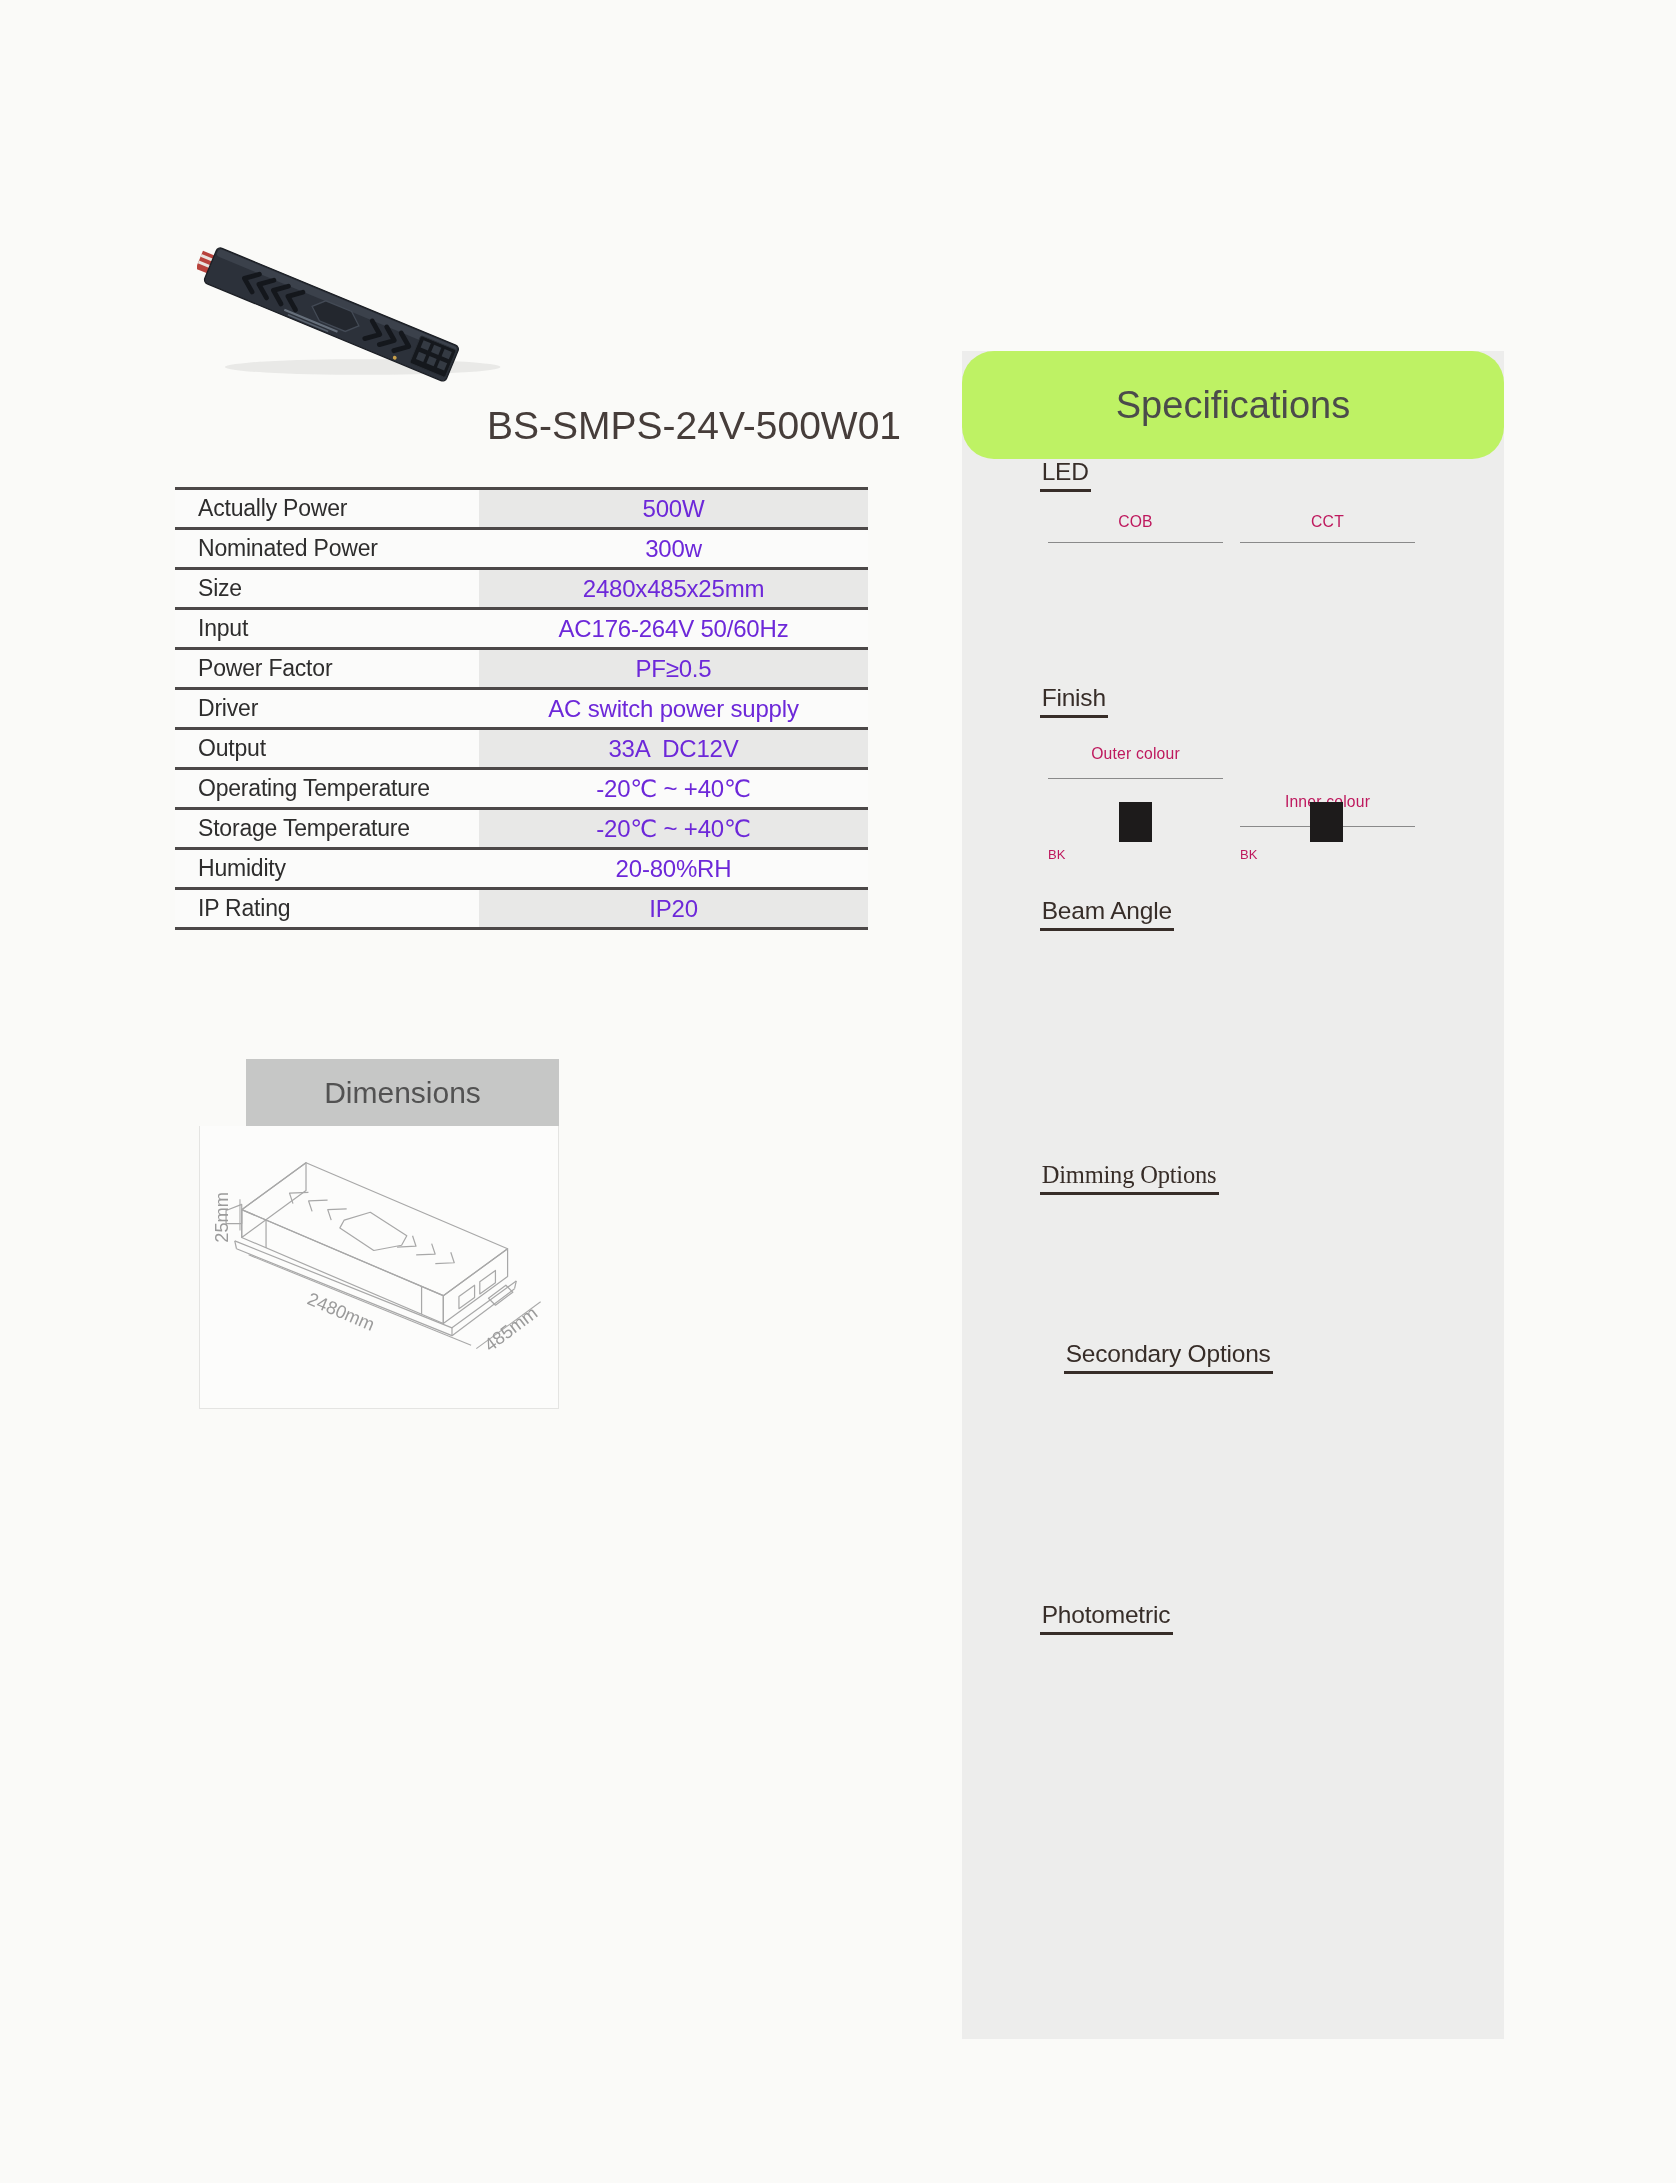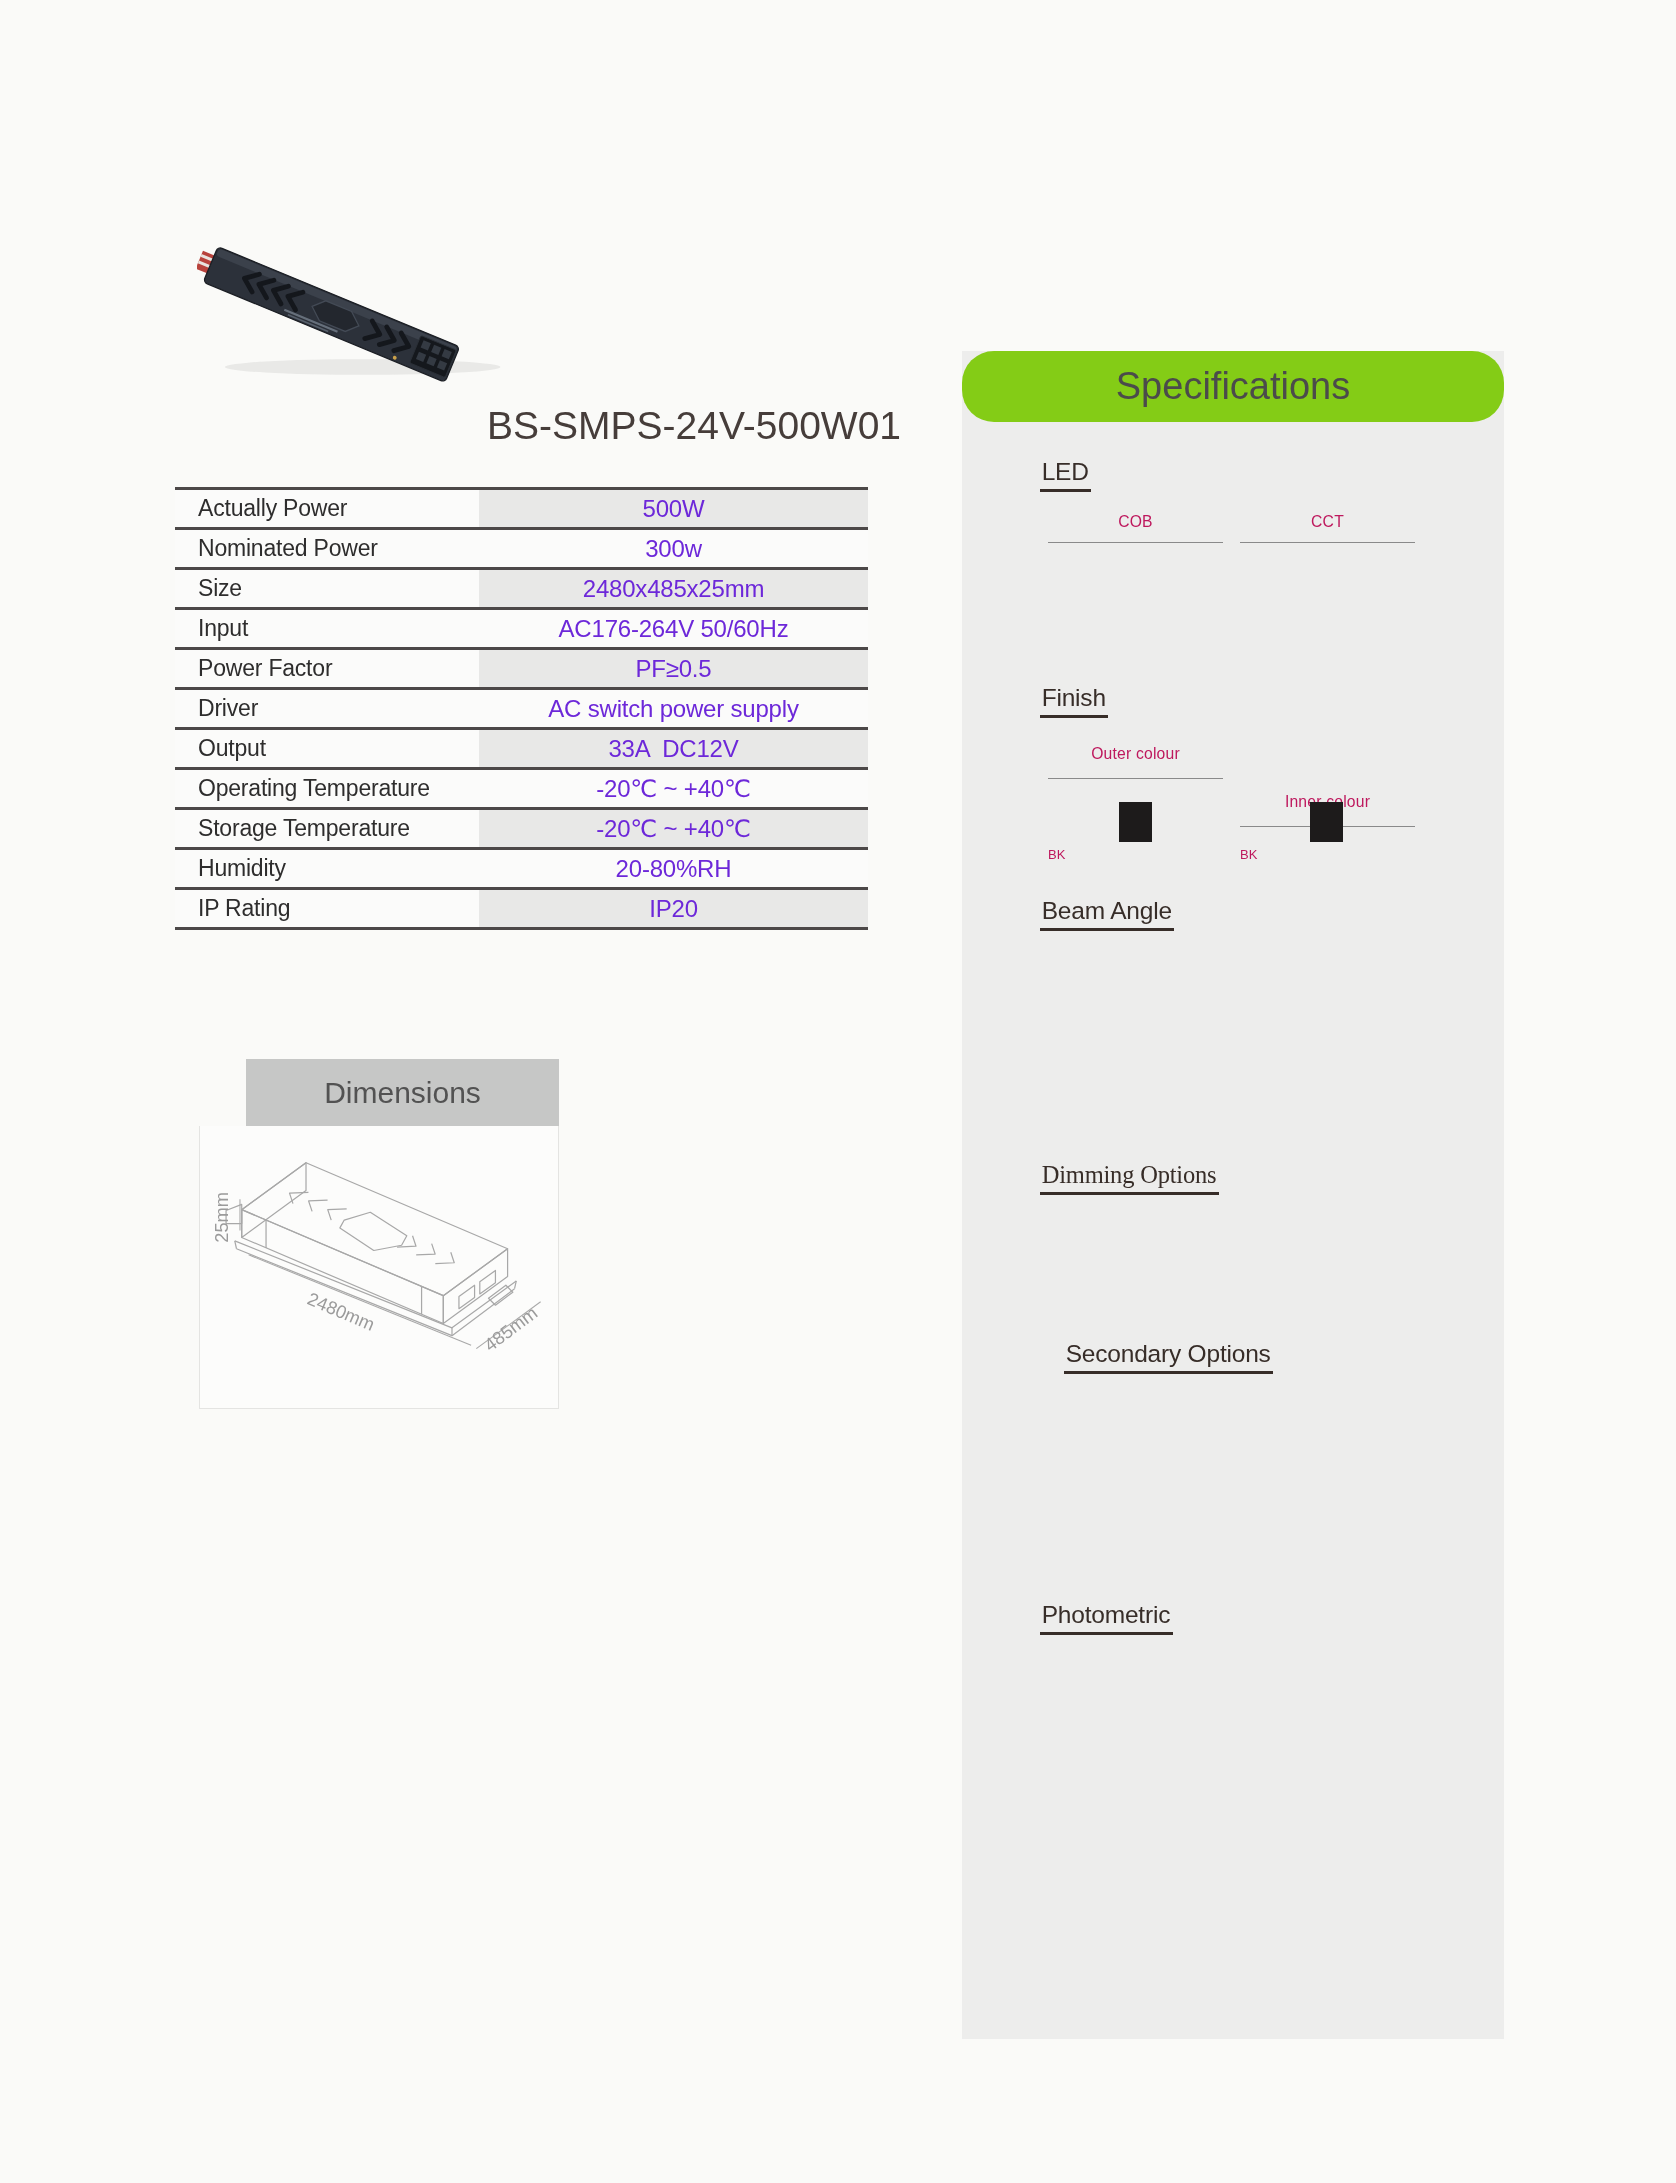--- a/index.html
+++ b/index.html
@@ -41,21 +41,21 @@
   .dims-body{ height:283px; background:#fcfcfb; border:0.9px solid #e4e4e2; border-top:none; }
   .dims-body svg{ display:block; width:100%; height:100%; }
   .dim-label{ font-size:21px; fill:#9b9b9b; font-family:"Liberation Sans","DejaVu Sans",sans-serif; }
 
   
   .specs-panel{
     position:absolute; left:962px; top:351px; width:542px; height:1688px;
     background:#ededec;
   }
   .specs-header{
-    height:71px; background:#84cc16; display:flex; align-items:center; justify-content:center;
+    height:108px; background:#bef264; display:flex; align-items:center; justify-content:center;
     font-size:38px; color:#4b4b4b;border-radius:32px;
   }
   .sec-heading{
     position:absolute; left:78px; display:inline-block;
     font-size:24.5px; line-height:26px; color:#372d28; letter-spacing:-0.2px;
     padding:0 2.6px 3.5px 1.7px; border-bottom:3.5px solid #372d28; white-space:nowrap;
   }
   .col-block{ position:absolute; width:175px; text-align:center; }
   .col-label{
     font-size:15.7px; line-height:19px; color:#be185d; letter-spacing:0.2px;

